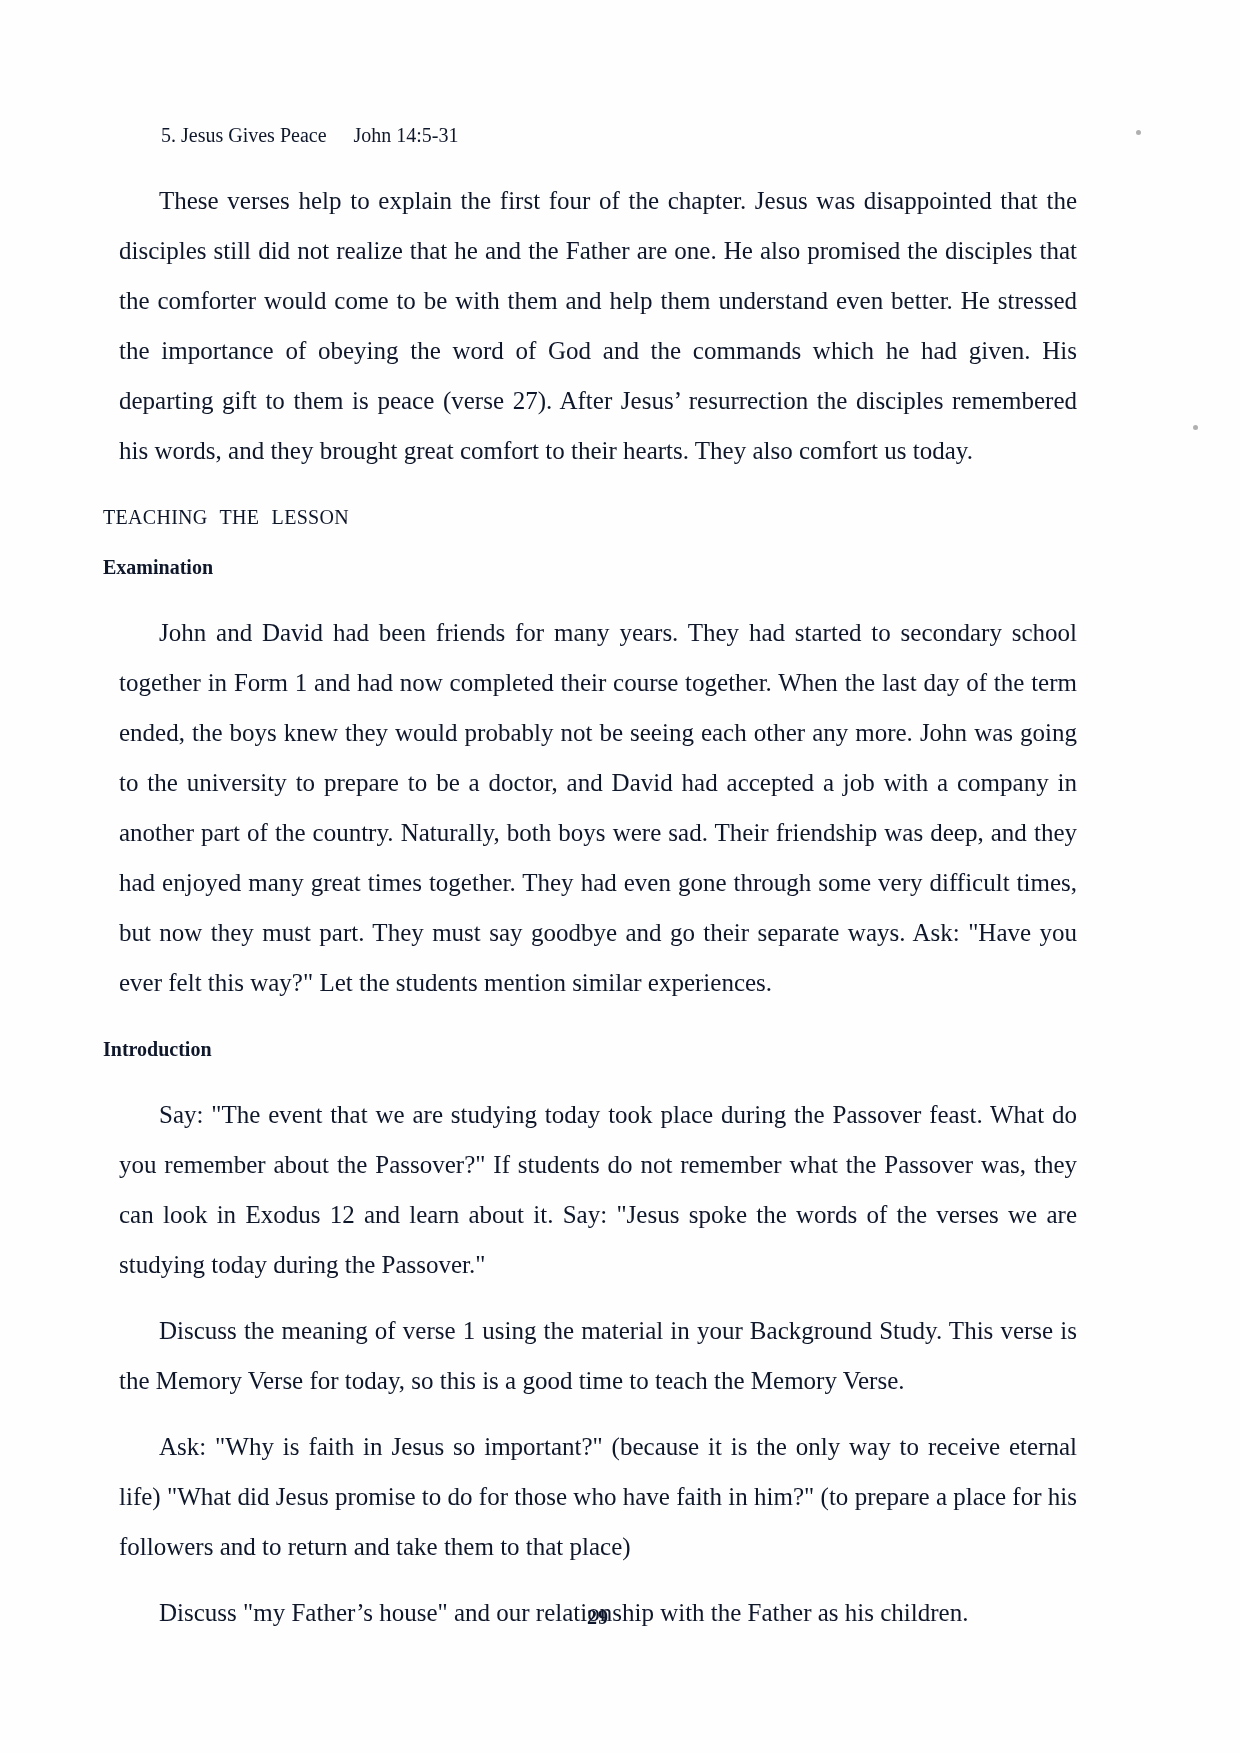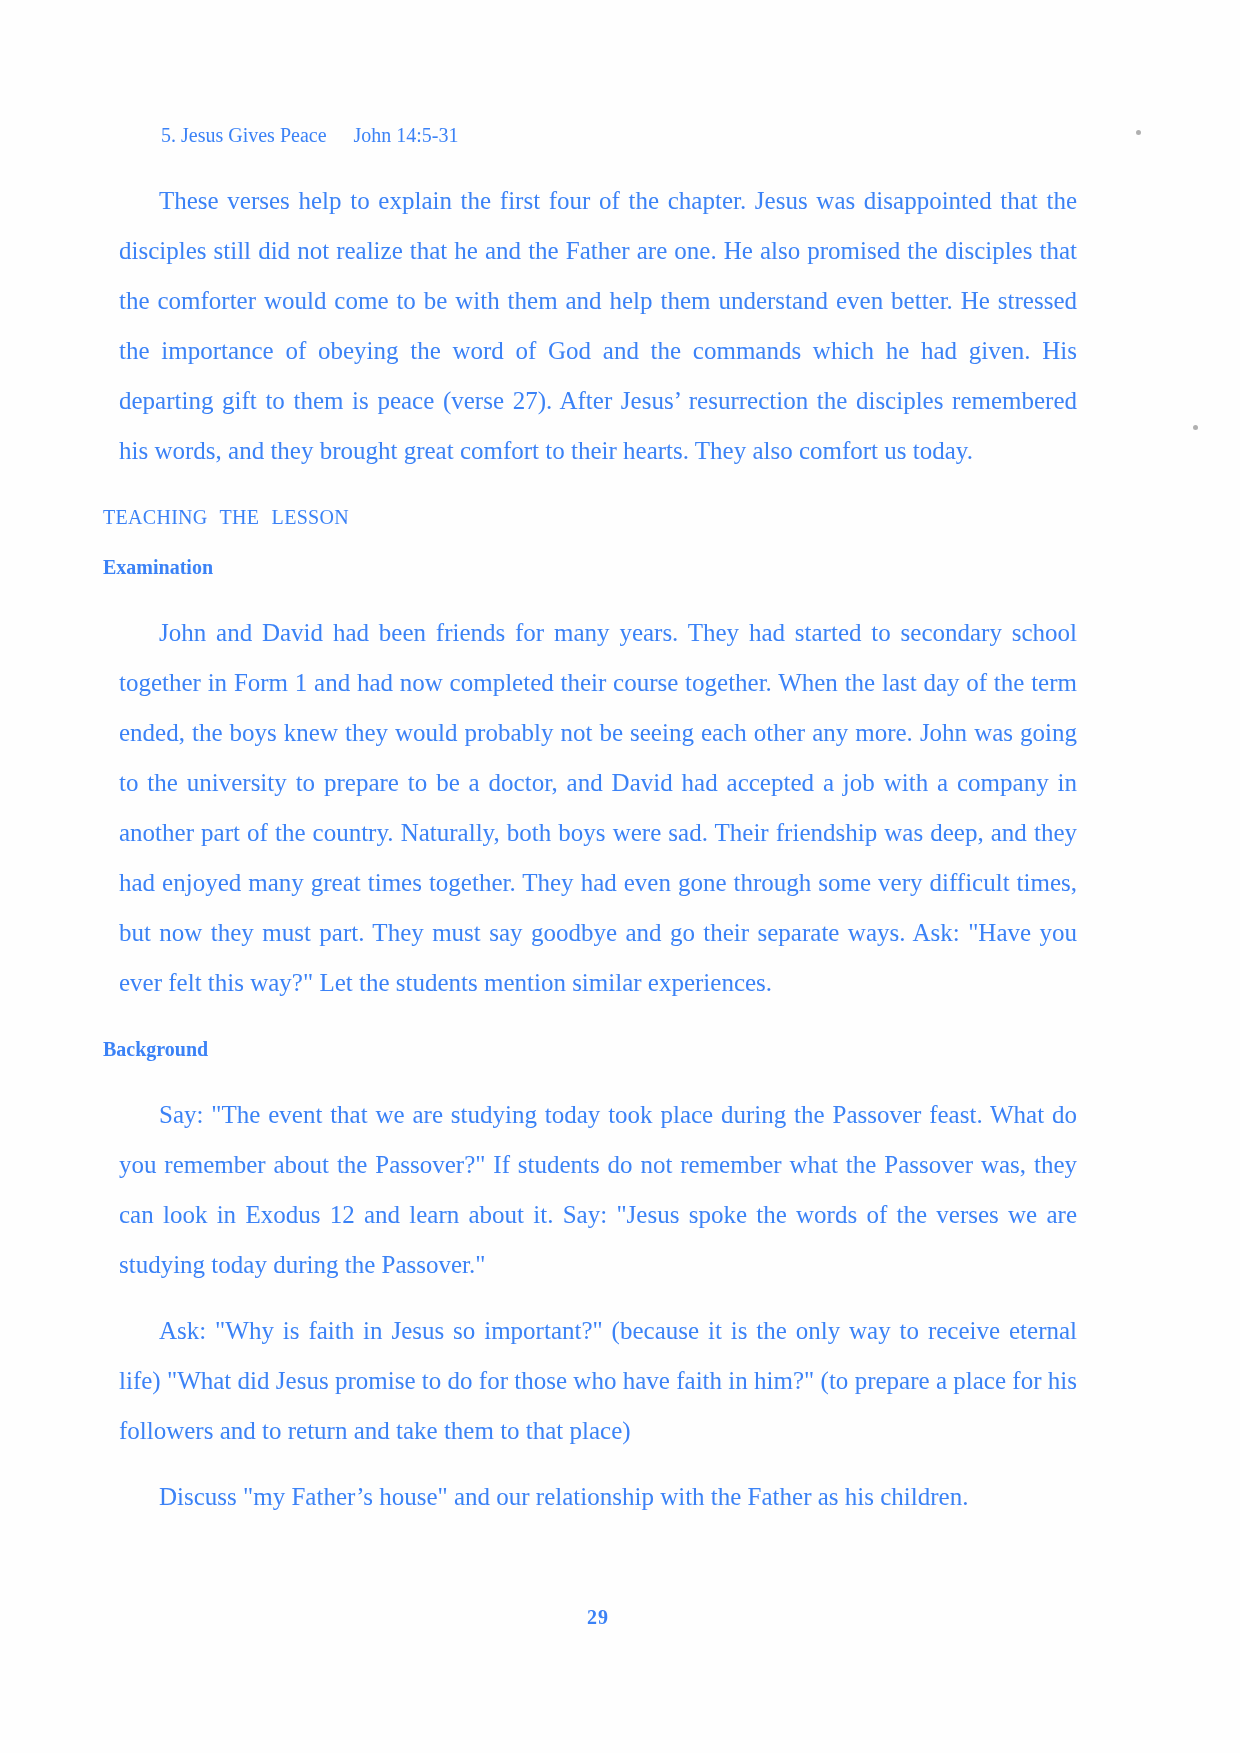--- a/index.html
+++ b/index.html
@@ -7,21 +7,21 @@
     padding: 0;
     background: #ffffff;
   }
   .page {
     position: relative;
     width: 1240px;
     height: 1753px;
     background: #fefefe;
     overflow: hidden;
     font-family: "Liberation Serif", serif;
-    color: #3b82f6;
+    color: #0f172a;
   }
   .content {
     position: absolute;
     left: 103px;
     top: 110px;
     width: 990px;
   }
   .lesson-heading {
     font-size: 20px;
     line-height: 50px;
@@ -86,25 +86,26 @@
     </div>
 
     <p class="body indent">These verses help to explain the first four of the chapter. Jesus was disappointed that the disciples still did not realize that he and the Father are one. He also promised the disciples that the comforter would come to be with them and help them understand even better. He stressed the importance of obeying the word of God and the commands which he had given. His departing gift to them is peace (verse 27). After Jesus’ resurrection the disciples remembered his words, and they brought great comfort to their hearts. They also comfort us today.</p>
 
     <h2 class="section-heading">TEACHING THE LESSON</h2>
 
     <h3 class="sub-heading">Examination</h3>
 
     <p class="body indent">John and David had been friends for many years. They had started to secondary school together in Form 1 and had now completed their course together. When the last day of the term ended, the boys knew they would probably not be seeing each other any more. John was going to the university to prepare to be a doctor, and David had accepted a job with a company in another part of the country. Naturally, both boys were sad. Their friendship was deep, and they had enjoyed many great times together. They had even gone through some very difficult times, but now they must part. They must say goodbye and go their separate ways. Ask: "Have you ever felt this way?" Let the students mention similar experiences.</p>
 
-    <h3 class="sub-heading">Background</h3>
+    <h3 class="sub-heading">Introduction</h3>
 
     <p class="body indent">Say: "The event that we are studying today took place during the Passover feast. What do you remember about the Passover?" If students do not remember what the Passover was, they can look in Exodus 12 and learn about it. Say: "Jesus spoke the words of the verses we are studying today during the Passover."</p>
 
 
+    <p class="body indent">Discuss the meaning of verse 1 using the material in your Background Study. This verse is the Memory Verse for today, so this is a good time to teach the Memory Verse.</p>
 
     <p class="body indent">Ask: "Why is faith in Jesus so important?" (because it is the only way to receive eternal life)  "What did Jesus promise to do for those who have faith in him?" (to prepare a place for his followers and to return and take them to that place)</p>
 
     <p class="body indent">Discuss "my Father’s house" and our relationship with the Father as his children.</p>
 
   </div>
 
   <div class="page-number">29</div>
 
   <div class="speck speck-1"></div>

